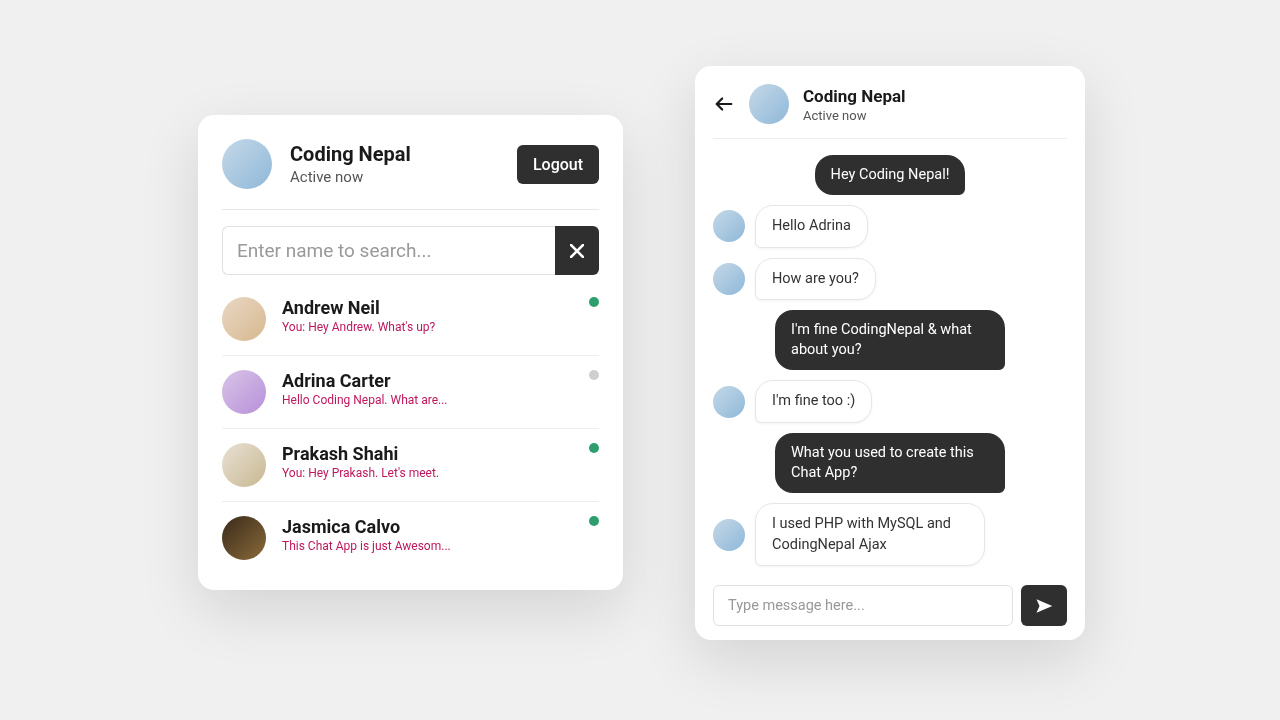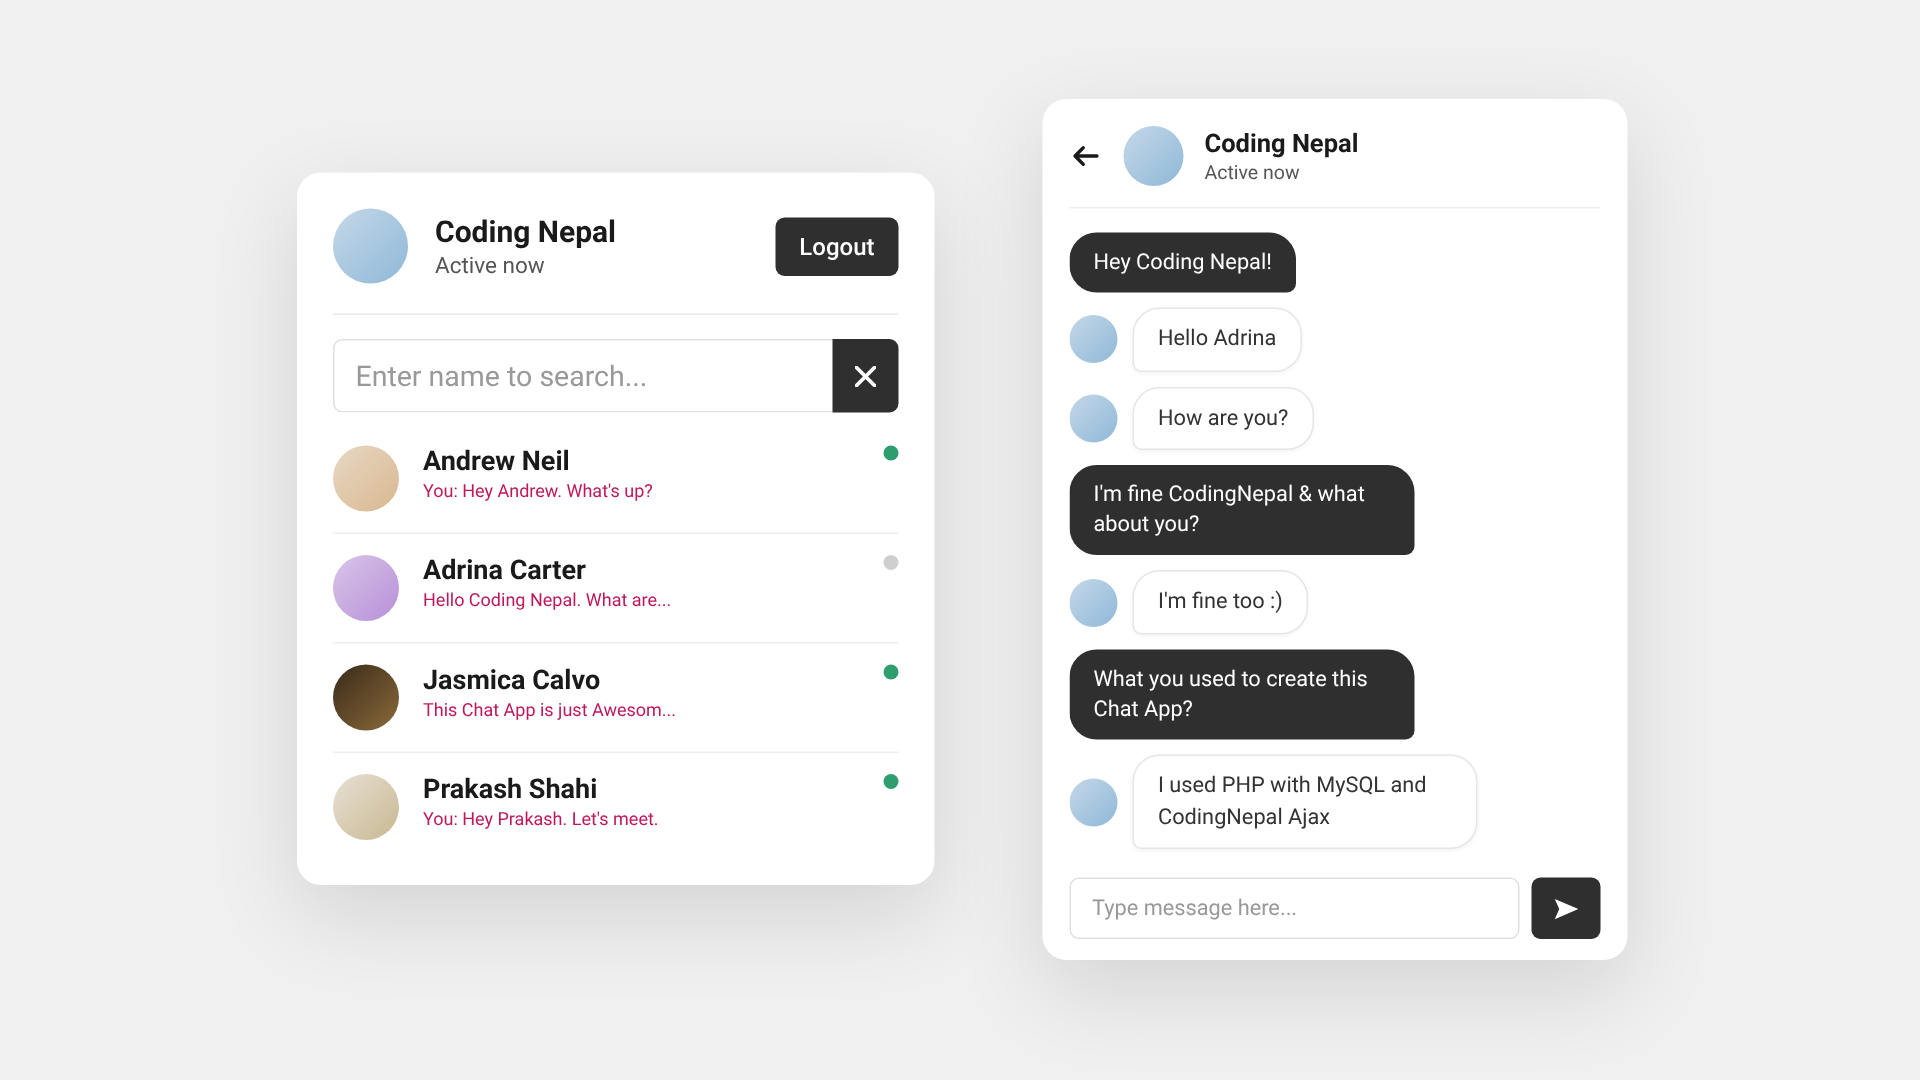--- a/index.html
+++ b/index.html
@@ -34,21 +34,21 @@
 .a3{background:linear-gradient(135deg,#3a2a1a,#8a6a3a)}
 .a4{background:linear-gradient(135deg,#e8e0d5,#c8b890)}
 
 .chat{left:695px;top:66px;width:390px;height:574px;padding:18px 18px 14px;display:flex;flex-direction:column}
 .chat-head{display:flex;align-items:center;gap:14px;padding-bottom:14px;border-bottom:1px solid #eee}
 .back{cursor:pointer;display:flex;align-items:center}
 .chat-head .avatar{width:40px;height:40px}
 .chat-head .name-lg{font-size:17px}
 .chat-head .status{font-size:13px}
 .msgs{flex:1;overflow:hidden;padding-top:16px;display:flex;flex-direction:column;gap:10px}
-.row-out{display:flex;justify-content:flex-start}
+.row-out{display:flex;justify-content:center}
 .row-in{display:flex;align-items:center;gap:10px}
 .bubble{border-radius:18px;padding:10px 16px;font-size:14.5px;line-height:1.4;max-width:230px;word-wrap:break-word}
 .bubble.out{background:#2f2f2f;color:#fff;border-bottom-right-radius:6px}
 .bubble.in{background:#fff;color:#333;border:1px solid #e6e6e6;border-bottom-left-radius:6px;box-shadow:0 1px 3px rgba(0,0,0,0.05)}
 .composer{display:flex;gap:8px;margin-top:0}
 .msg-in{flex:1;border:1px solid #e0e0e0;border-radius:6px;padding:11px 14px;font-size:14.5px;outline:none}
 .msg-in::placeholder{color:#999}
 .send{width:46px;background:#2f2f2f;border:none;border-radius:6px;color:#fff;cursor:pointer;display:flex;align-items:center;justify-content:center}
 </style>
 </head>
@@ -82,32 +82,32 @@
     </div>
     <div class="item">
       <div class="avatar mid a2"></div>
       <div class="item-txt">
         <div class="item-name">Adrina Carter</div>
         <div class="item-msg">Hello Coding Nepal. What are...</div>
       </div>
       <div class="dot grey"></div>
     </div>
     <div class="item">
+      <div class="avatar mid a4"></div>
+      <div class="item-txt">
+        <div class="item-name">Prakash Shahi</div>
+        <div class="item-msg">You: Hey Prakash. Let's meet.</div>
+      </div>
+      <div class="dot green"></div>
+    </div>
+    <div class="item">
       <div class="avatar mid a3"></div>
       <div class="item-txt">
         <div class="item-name">Jasmica Calvo</div>
         <div class="item-msg">This Chat App is just Awesom...</div>
-      </div>
-      <div class="dot green"></div>
-    </div>
-    <div class="item">
-      <div class="avatar mid a4"></div>
-      <div class="item-txt">
-        <div class="item-name">Prakash Shahi</div>
-        <div class="item-msg">You: Hey Prakash. Let's meet.</div>
       </div>
       <div class="dot green"></div>
     </div>
   </div>
 </div>
 
 <div class="panel chat">
   <div class="chat-head">
     <div class="back">
       <svg width="22" height="22" viewBox="0 0 24 24">

